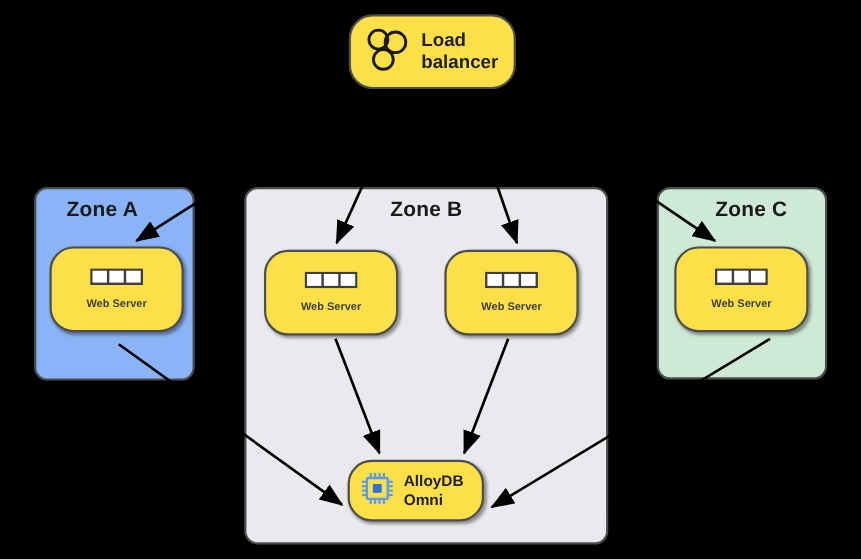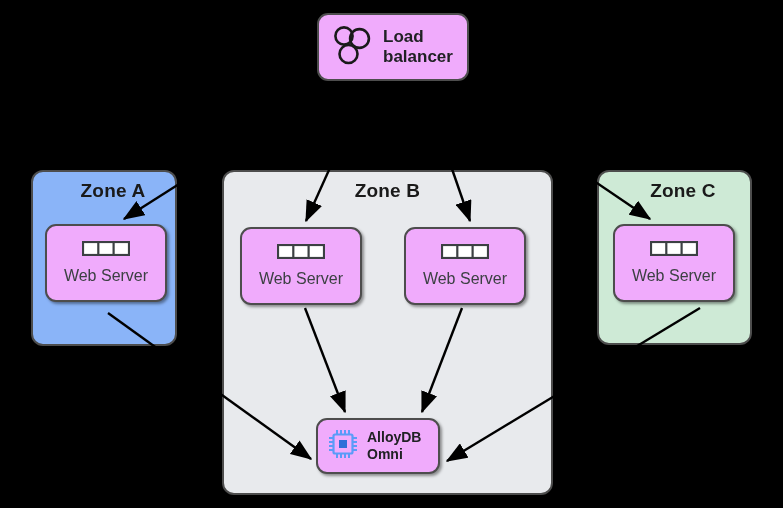--- a/index.html
+++ b/index.html
@@ -43,51 +43,51 @@
     font-weight: bold;
     color: #1a1a1a;
     letter-spacing: 0.2px;
     z-index: 2;
   }
 
   #zone-a { left: 31px;  top: 170px; width: 146px; height: 176px; background: #8ab4f8; }
   #zone-b { left: 222px; top: 170px; width: 331px; height: 325px; background: #e8eaed; }
   #zone-c { left: 597px; top: 170px; width: 155px; height: 175px; background: #ceead6; }
 
-  #zone-a-label { top: 180px; left: 31px;  width: 124px; margin-left: 20px; }
+  #zone-a-label { top: 180px; left: 31px;  width: 124px; }
   #zone-b-label { top: 180px; left: 222px; width: 331px; }
   #zone-c-label { top: 180px; left: 597px; width: 172px; }
 
   
   .node {
     position: absolute;
     box-sizing: border-box;
-    background: #f0abfc;
+    background: #fde047;
     border: 2px solid #4d4d4d;
-    border-radius: 11px;
+    border-radius: 22px;
     box-shadow: 2px 2px 3px rgba(0,0,0,0.4);
     z-index: 2;
   }
 
   
   .web-server {
     width: 122px;
     height: 78px;
     display: flex;
     flex-direction: column;
     align-items: center;
     justify-content: center;
     gap: 7px;
   }
   .server-icon {
     display: block;
   }
   .web-server-label {
-    font-size: 16px;
-    font-weight: normal;
+    font-size: 10px;
+    font-weight: bold;
     color: #3c4043;
     white-space: nowrap;
   }
 
   #ws-a  { left: 45px;  top: 224px; }
   #ws-b1 { left: 240px; top: 227px; }
   #ws-b2 { left: 404px; top: 227px; }
   #ws-c  { left: 613px; top: 224px; }
 
   

